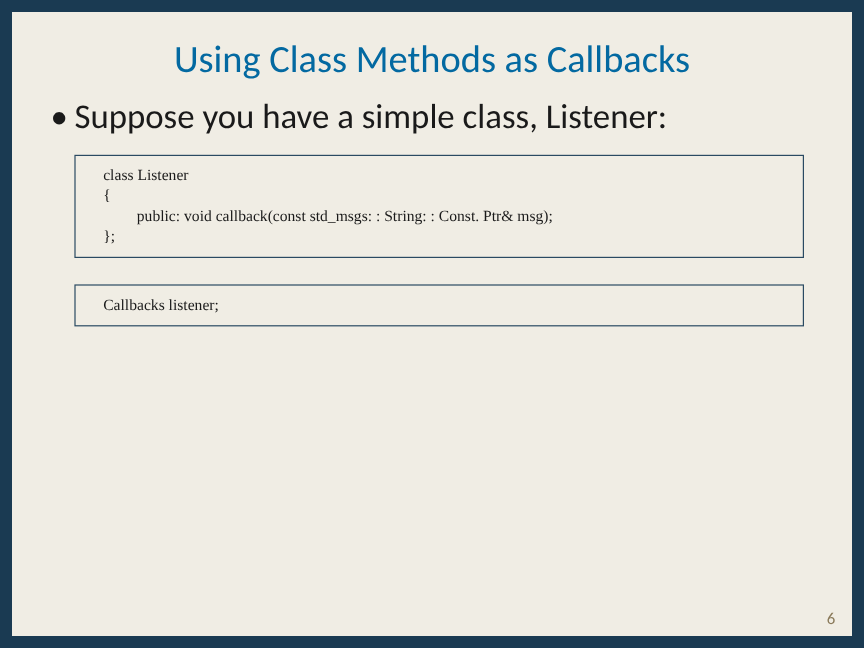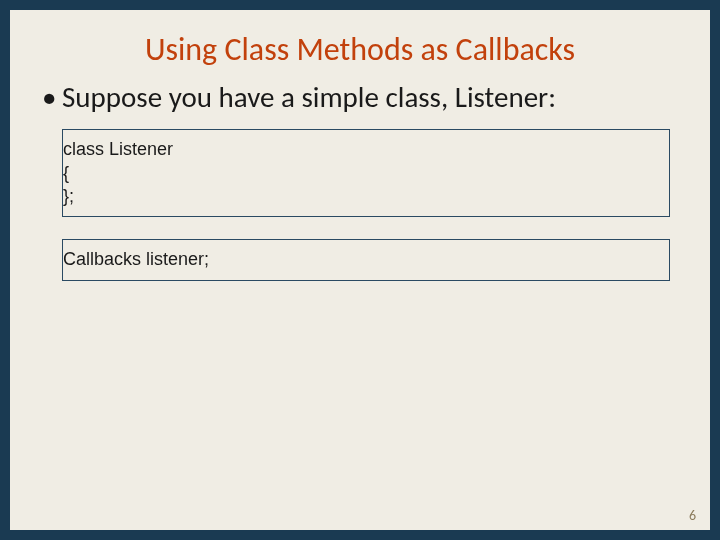--- a/index.html
+++ b/index.html
@@ -22,21 +22,21 @@
     box-sizing: border-box;
     width: 100%;
     height: 100%;
     background: #f0ede4;
     padding: 20px 30px 10px 30px;
     position: relative;
   }
   .title {
     font-size: 32px;
     font-weight: 400;
-    color: #c2410c;
+    color: #0369a1;
     text-align: center;
     margin: 0 0 4px 0;
     font-family: Calibri, Arial, sans-serif;
   }
   .bullet {
     font-size: 29px;
     color: #1a1a1a;
     margin: 10px 0 14px 0;
     padding-left: 22px;
     position: relative;
@@ -46,24 +46,24 @@
     content: "•";
     position: absolute;
     left: 2px;
     top: 0;
     color: #1a1a1a;
   }
   .code-box {
     border: 1.5px solid #2a4a62;
     background: #f0ede4;
     margin: 0 10px 22px 22px;
-    padding: 8px 0;
-    font-size: 18px;
+    padding: 8px 23px;
+    font-size: 13px;
     color: #1a1a1a;
-    font-family: Liberation Sans, sans-serif;
+    font-family: Liberation Serif, serif;
     line-height: 1.3;
   }
   .code-line {
     white-space: pre-wrap;
   }
   .indent {
     padding-left: 28px;
     display: block;
   }
   .page-num {
@@ -80,20 +80,21 @@
 <div class="slide">
   <div class="inner">
 
     <h1 class="title">Using Class Methods as Callbacks</h1>
 
     <div class="bullet">Suppose you have a simple class, Listener:</div>
 
     <div class="code-box">
       <div class="code-line">class Listener</div>
       <div class="code-line">{</div>
+      <div class="code-line indent">public: void callback(const std_msgs: : String: : Const. Ptr&amp; msg);</div>
       <div class="code-line">};</div>
     </div>
 
 
     <div class="code-box">
       <div class="code-line">Callbacks listener;</div>
     </div>
 
     <div class="page-num">6</div>
   </div>

